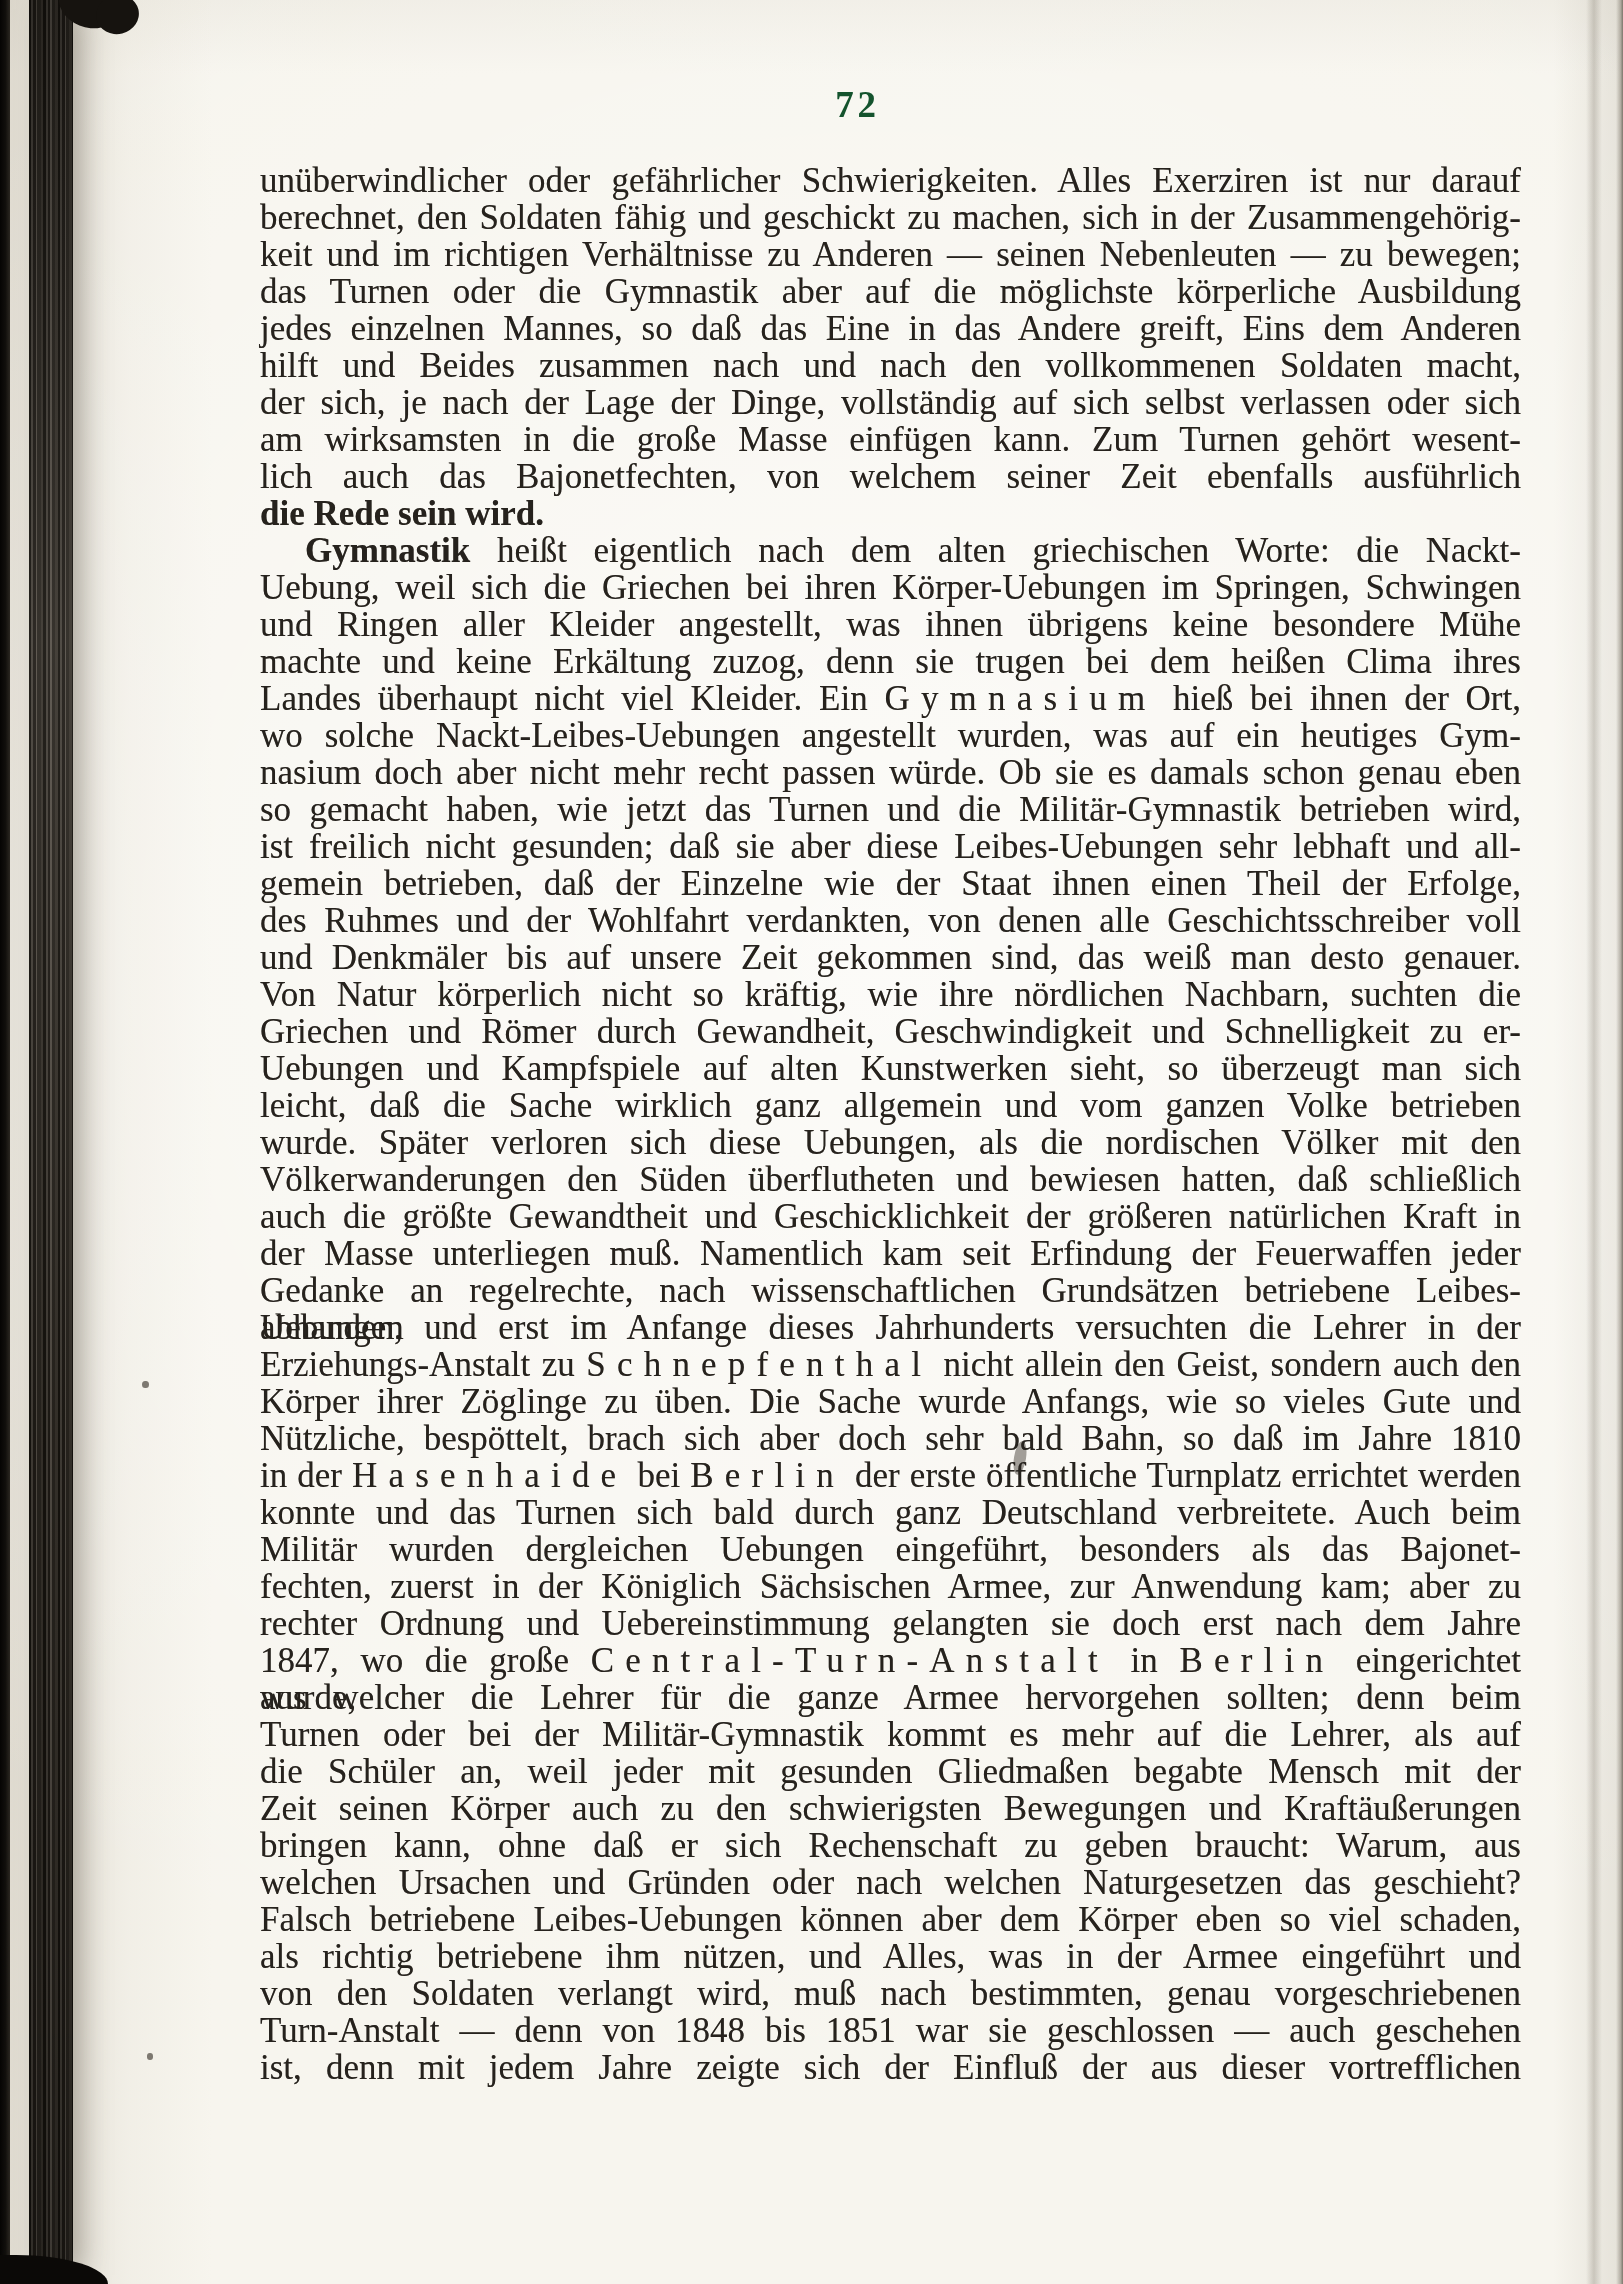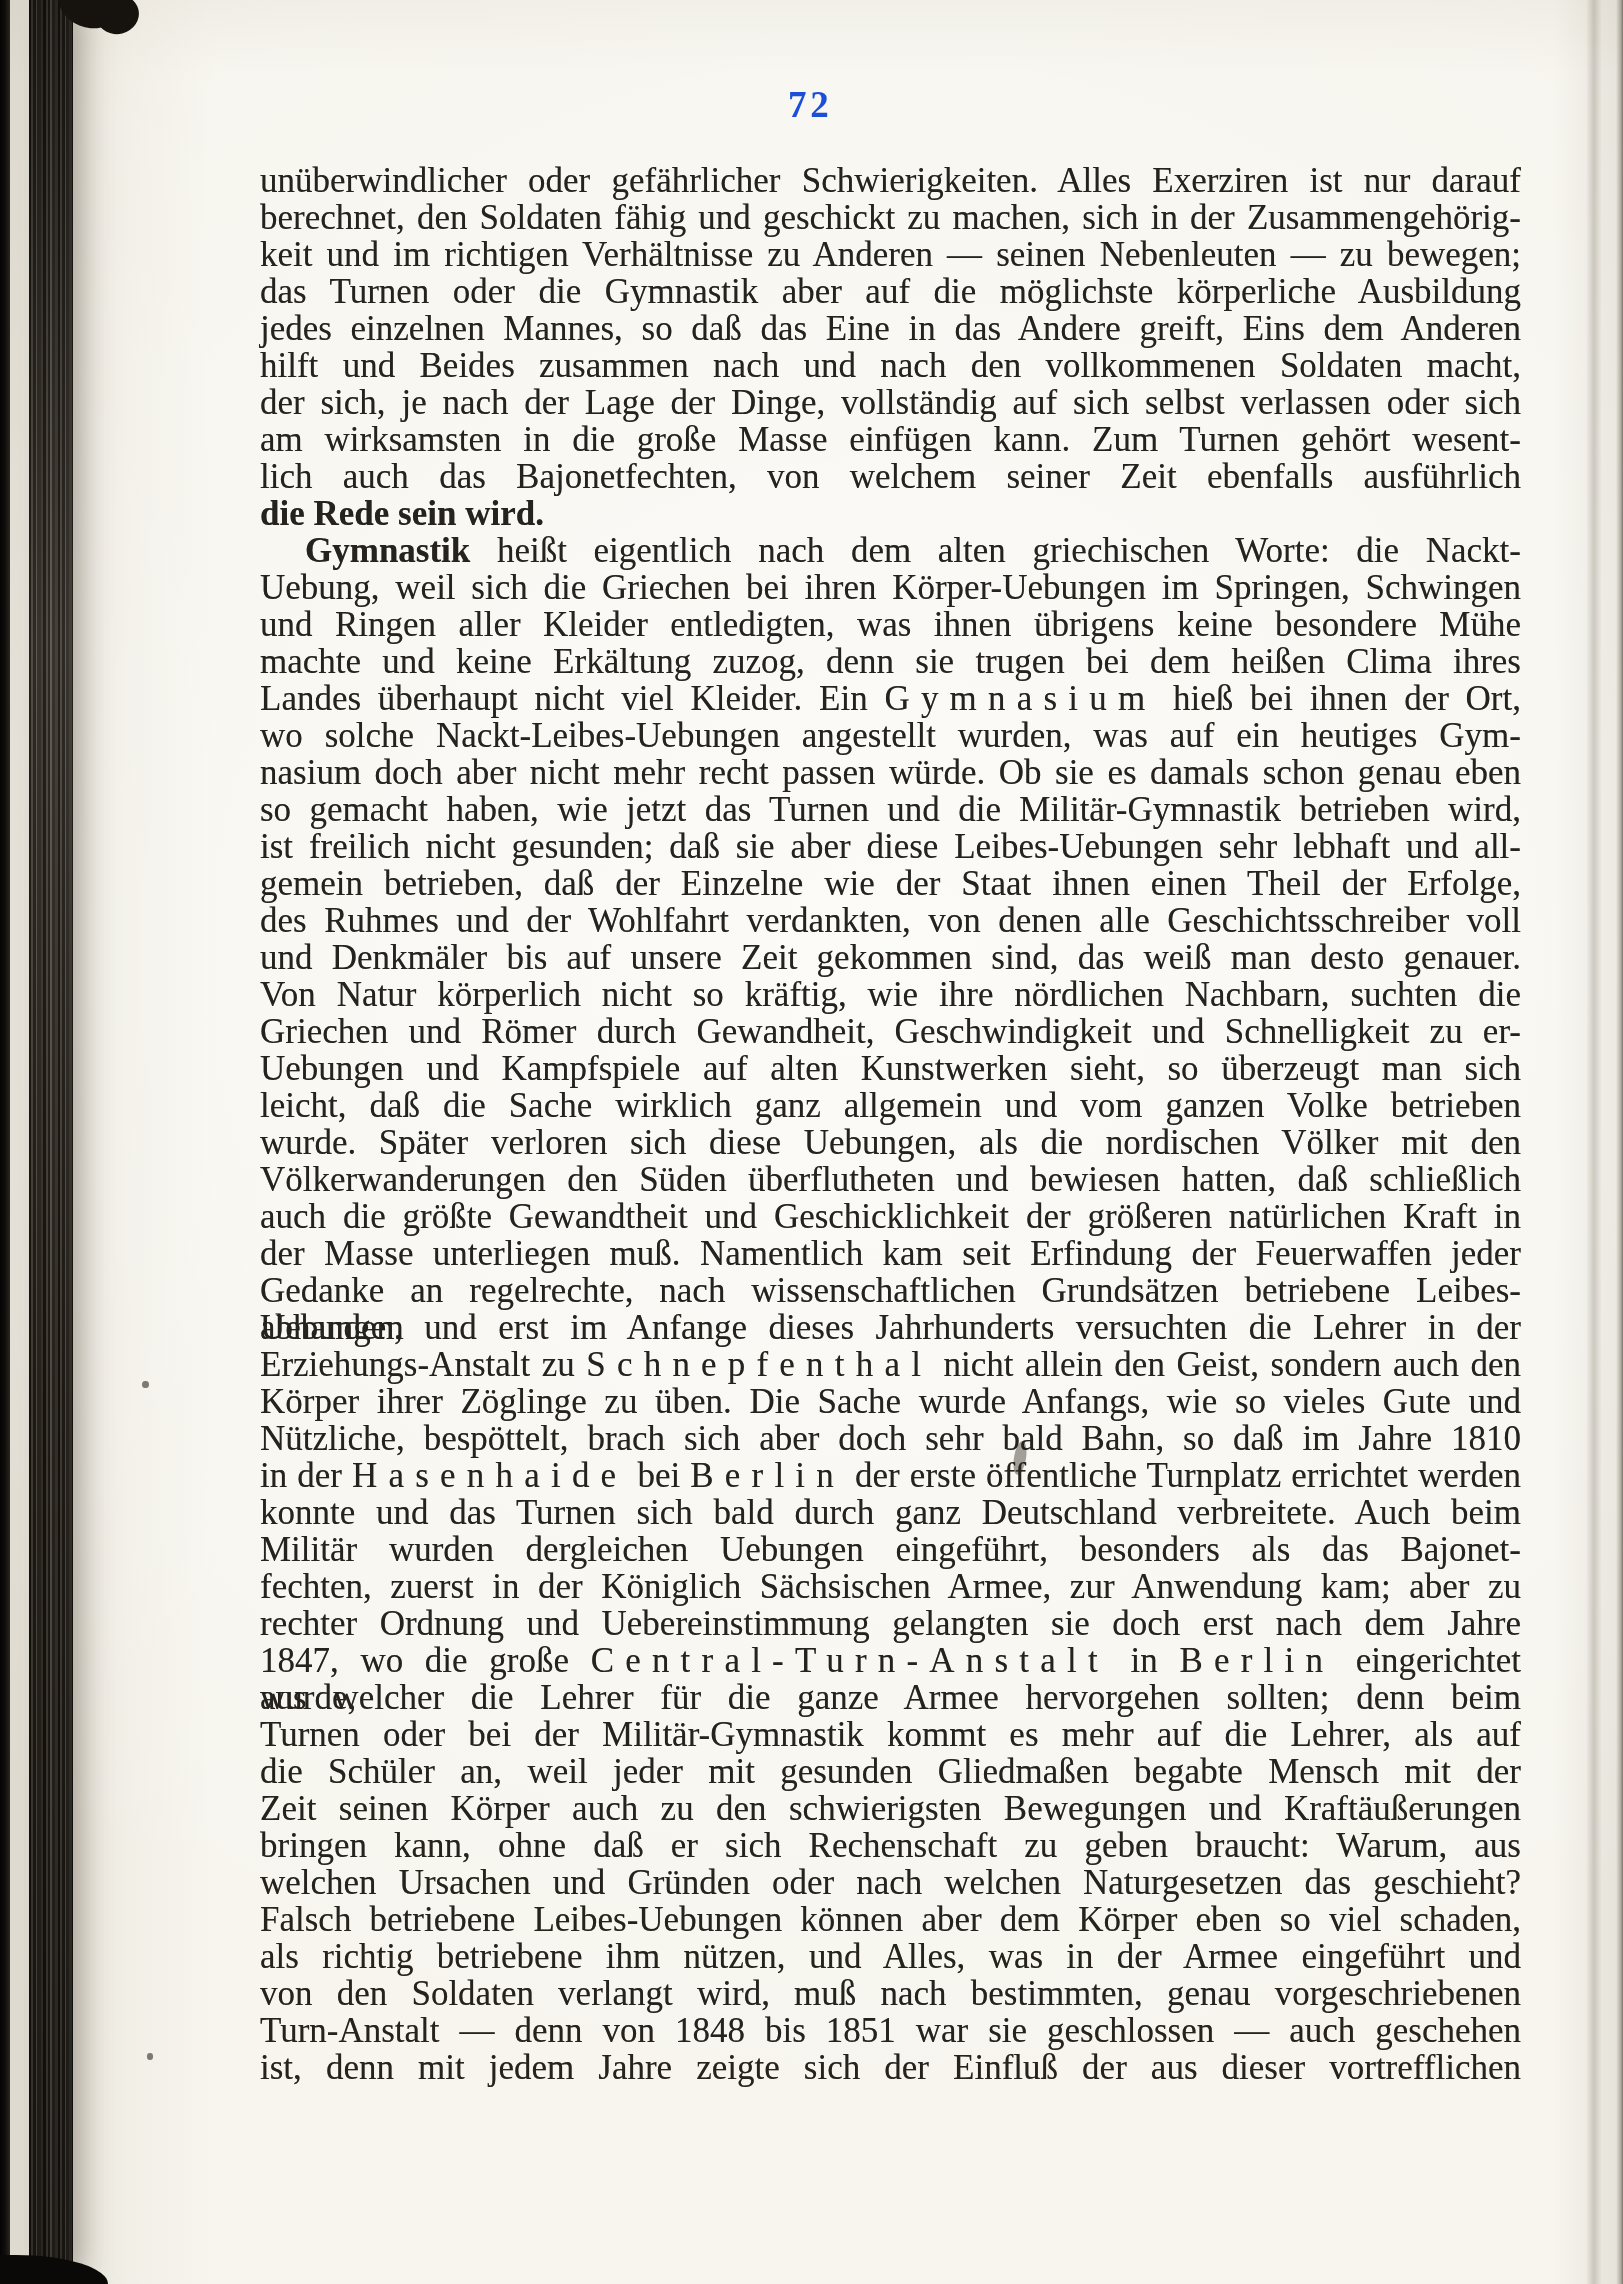--- a/index.html
+++ b/index.html
@@ -64,22 +64,22 @@
   .ink-speck{position:absolute;background:rgba(62,56,48,0.65);border-radius:50%;}
   .ink-speck.a{left:142px;top:1381px;width:6.5px;height:7.4px;}
   .ink-speck.b{left:147px;top:2053px;width:5.6px;height:6.5px;}
   .ink-smudge{
     position:absolute;left:1014px;top:1441px;width:12px;height:34px;
     background:rgba(66,60,52,0.48);border-radius:50%;transform:rotate(9deg);
   }
   
   .page-number{
     position:absolute;left:788px;top:86px;width:139px;
-    text-align:left;font-size:37px;line-height:1;font-weight:700;
-    color:#1d4ed8;letter-spacing:3.7px;
+    text-align:center;font-size:37px;line-height:1;font-weight:700;
+    color:#14532d;letter-spacing:3.7px;
   }
   
   .text-block{
     position:absolute;left:260px;top:162px;width:1261px;
     font-size:35px;color:var(--ink);
     text-shadow:0 0 0.5px rgba(45,40,33,0.45);
   }
   .line{
     height:37px;line-height:37px;
     text-align:justify;text-align-last:justify;text-justify:inter-word;
@@ -116,21 +116,21 @@
       <div class="line"><span>keit und im richtigen Verhältnisse zu Anderen — seinen Nebenleuten — zu bewegen;</span></div>
       <div class="line"><span>das Turnen oder die Gymnastik aber auf die möglichste körperliche Ausbildung</span></div>
       <div class="line"><span>jedes einzelnen Mannes, so daß das Eine in das Andere greift, Eins dem Anderen</span></div>
       <div class="line"><span>hilft und Beides zusammen nach und nach den vollkommenen Soldaten macht,</span></div>
       <div class="line"><span>der sich, je nach der Lage der Dinge, vollständig auf sich selbst verlassen oder sich</span></div>
       <div class="line"><span>am wirksamsten in die große Masse einfügen kann.  Zum Turnen gehört wesent-</span></div>
       <div class="line"><span>lich auch das Bajonetfechten, von welchem seiner Zeit ebenfalls ausführlich</span></div>
       <div class="line short"><span>die Rede sein wird.</span></div>
       <div class="line indent"><span class="bold">Gymnastik</span><span> heißt eigentlich nach dem alten griechischen Worte: die Nackt-</span></div>
       <div class="line"><span>Uebung, weil sich die Griechen bei ihren Körper-Uebungen im Springen, Schwingen</span></div>
-      <div class="line"><span>und Ringen aller Kleider entledigten, was ihnen übrigens keine besondere Mühe</span></div>
+      <div class="line"><span>und Ringen aller Kleider angestellt, was ihnen übrigens keine besondere Mühe</span></div>
       <div class="line"><span>machte und keine Erkältung zuzog, denn sie trugen bei dem heißen Clima ihres</span></div>
       <div class="line"><span>Landes überhaupt nicht viel Kleider.  Ein </span><span class="spaced">Gymnasium</span><span> hieß bei ihnen der Ort,</span></div>
       <div class="line"><span>wo solche Nackt-Leibes-Uebungen angestellt wurden, was auf ein heutiges Gym-</span></div>
       <div class="line"><span>nasium doch aber nicht mehr recht passen würde.  Ob sie es damals schon genau eben</span></div>
       <div class="line"><span>so gemacht haben, wie jetzt das Turnen und die Militär-Gymnastik betrieben wird,</span></div>
       <div class="line"><span>ist freilich nicht gesunden; daß sie aber diese Leibes-Uebungen sehr lebhaft und all-</span></div>
       <div class="line"><span>gemein betrieben, daß der Einzelne wie der Staat ihnen einen Theil der Erfolge,</span></div>
       <div class="line"><span>des Ruhmes und der Wohlfahrt verdankten, von denen alle Geschichtsschreiber voll</span></div>
       <div class="line"><span>und Denkmäler bis auf unsere Zeit gekommen sind, das weiß man desto genauer.</span></div>
       <div class="line"><span>Von Natur körperlich nicht so kräftig, wie ihre nördlichen Nachbarn, suchten die</span></div>

